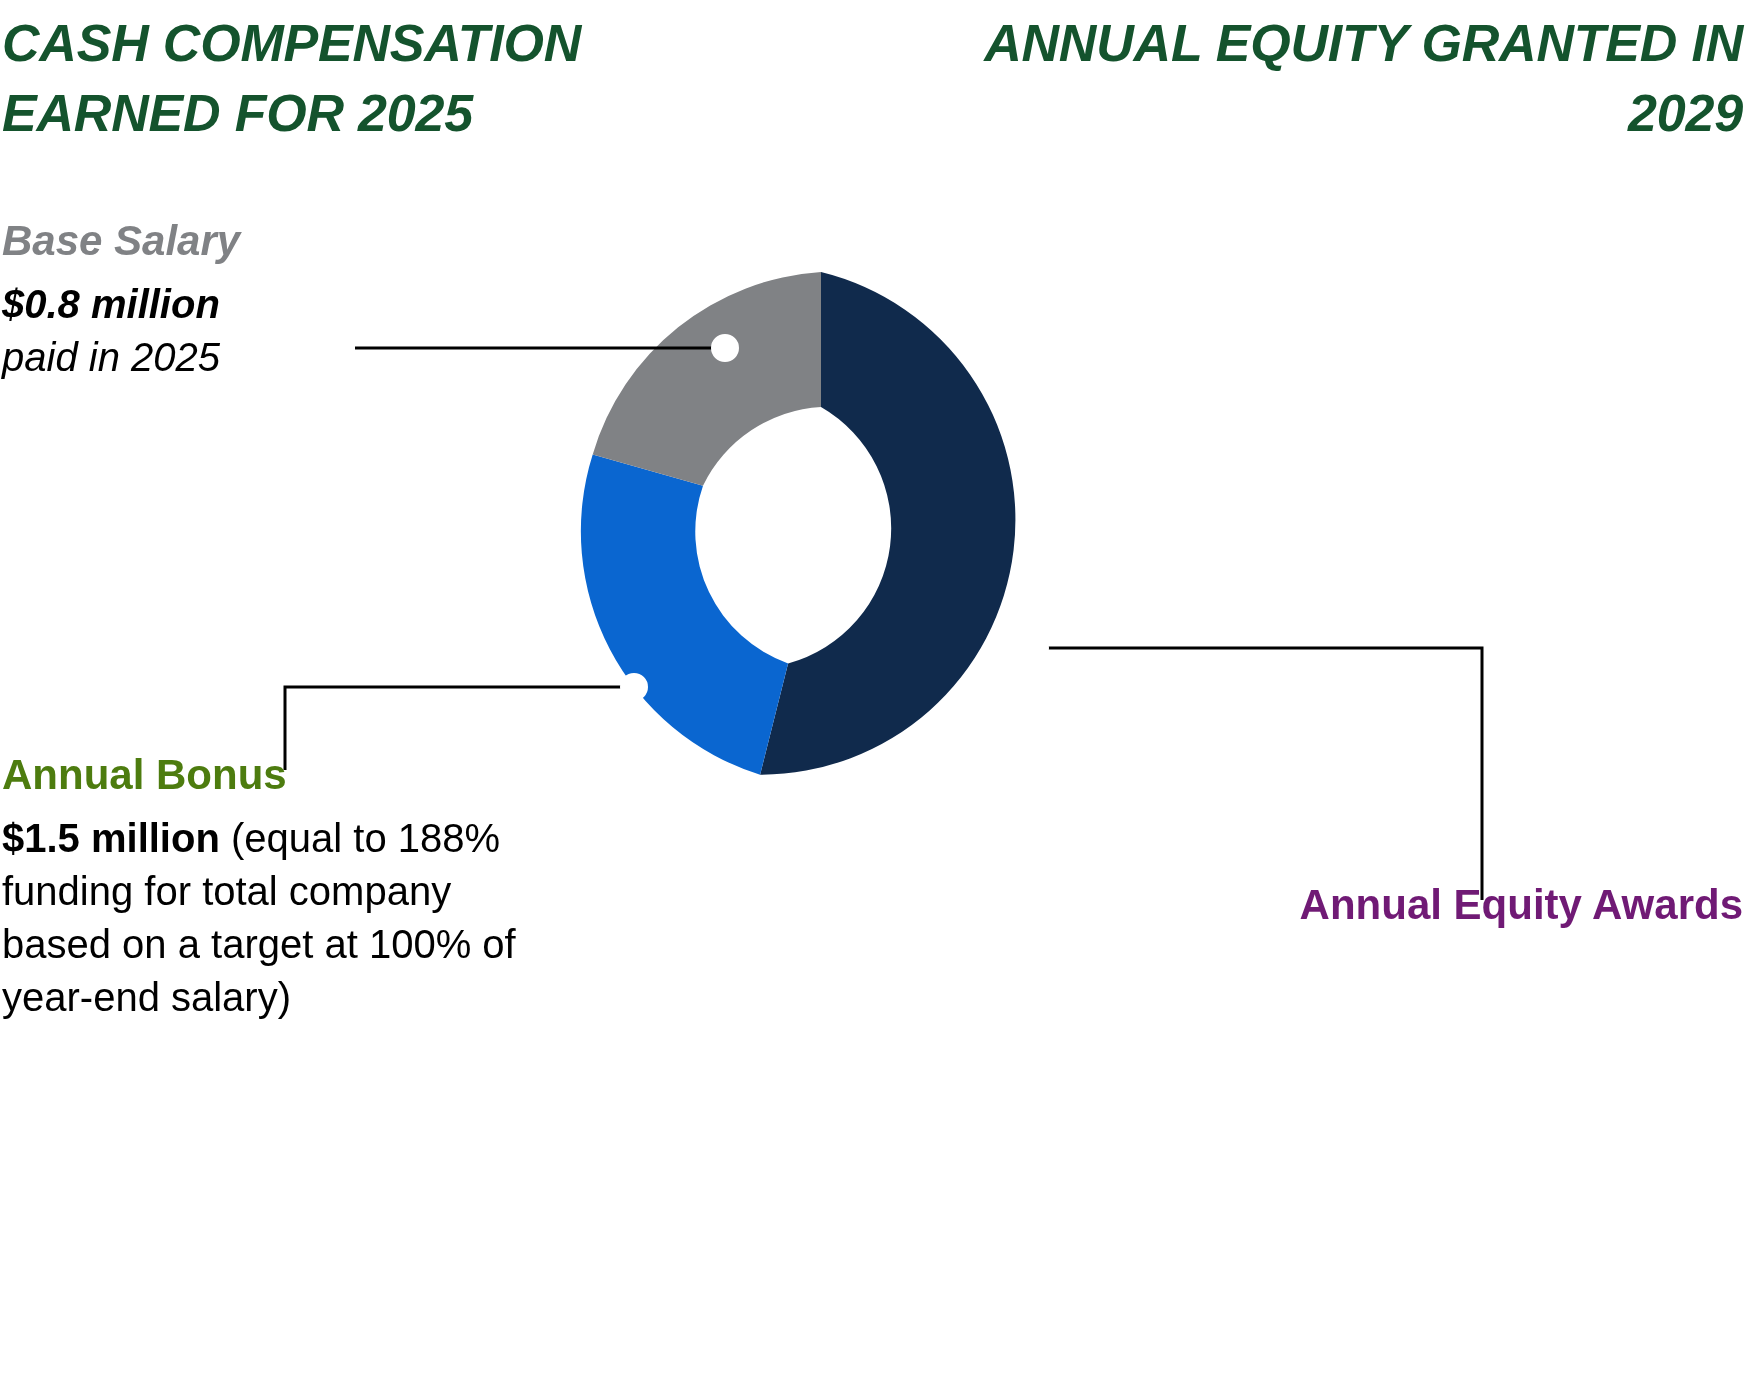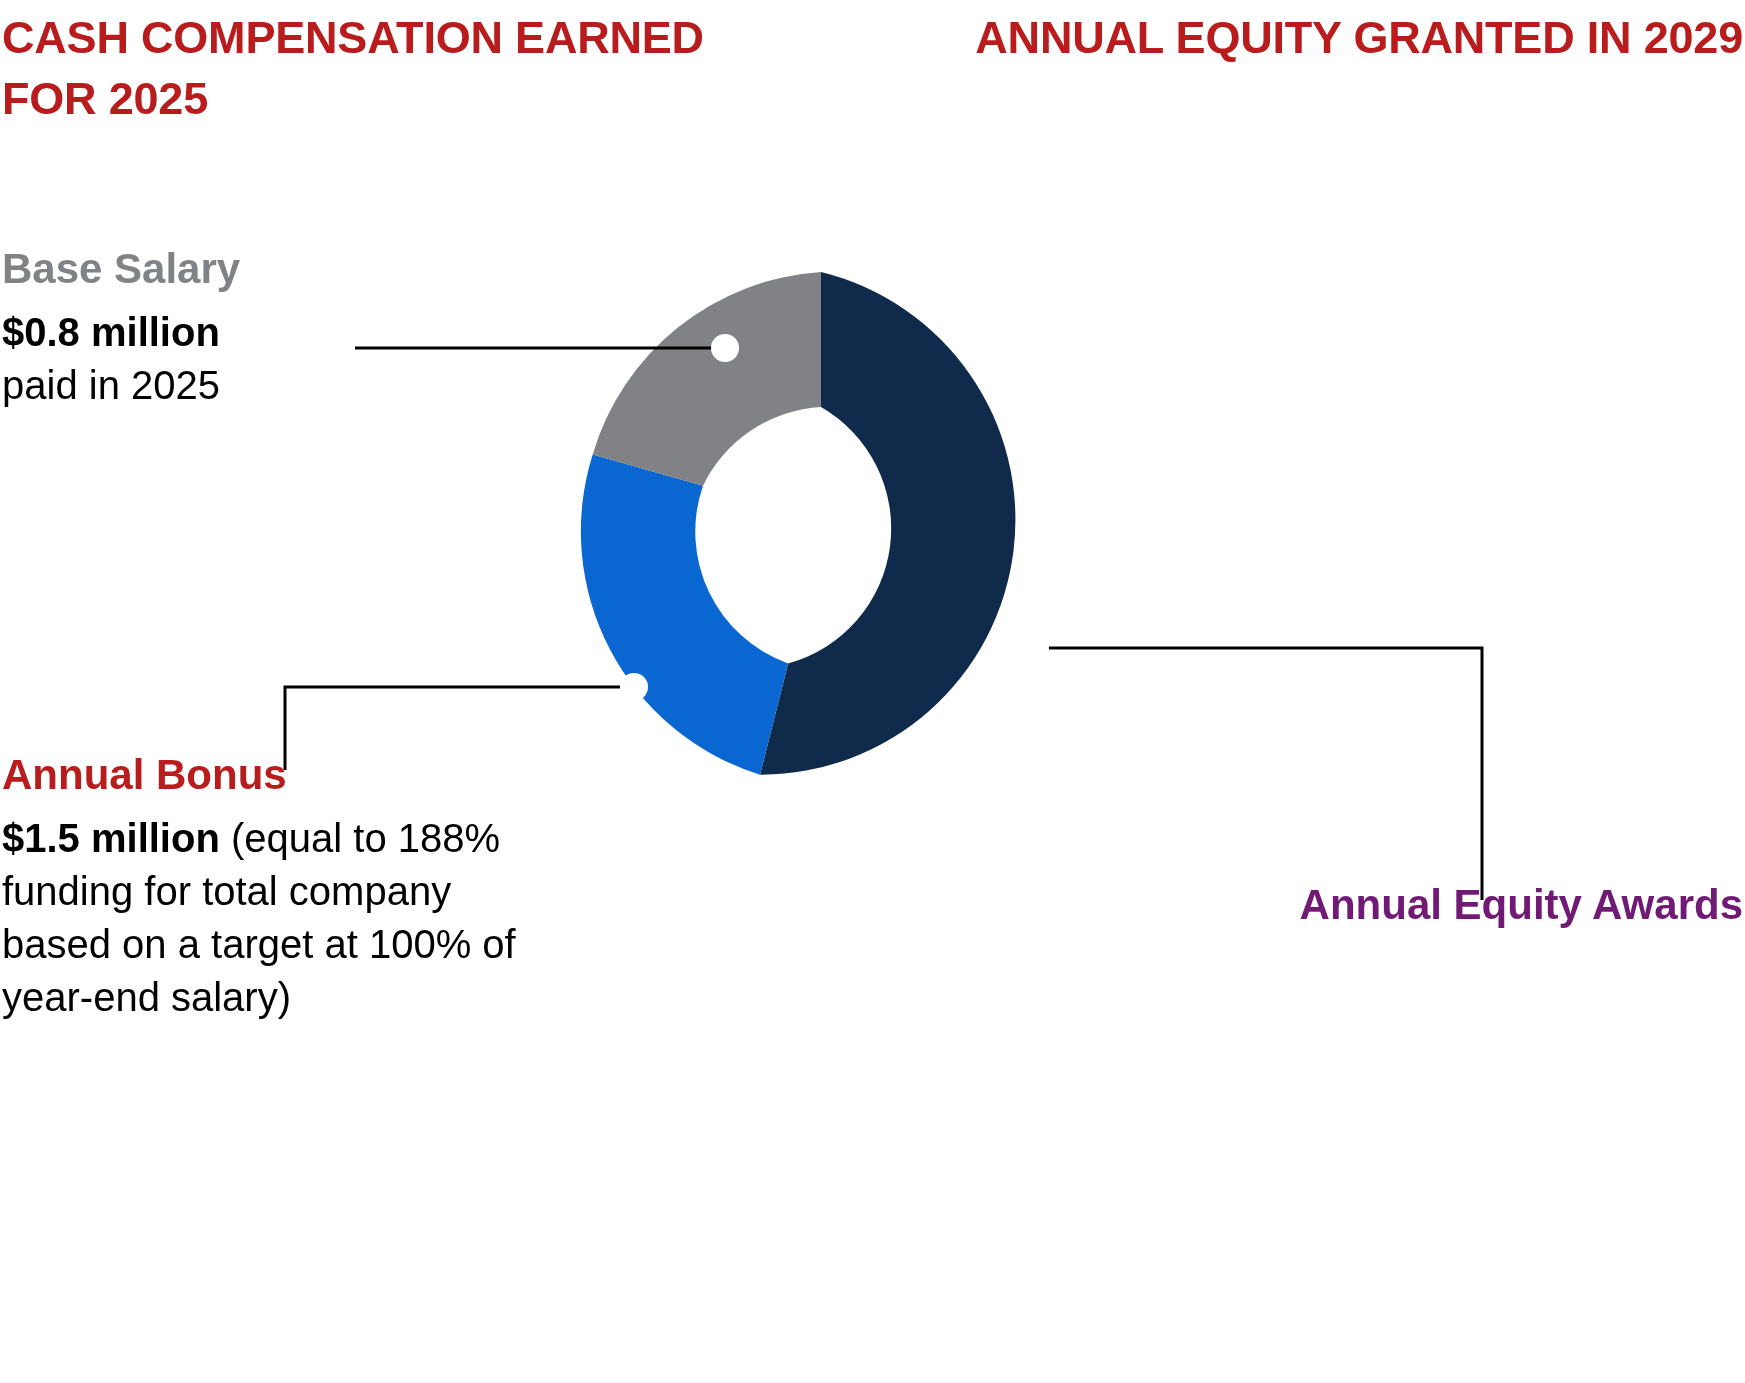--- a/index.html
+++ b/index.html
@@ -10,25 +10,26 @@
   body {
     width: 1745px;
     height: 1383px;
     position: relative;
     font-family: "Liberation Sans", sans-serif;
     overflow: hidden;
   }
 
   .hdr {
     position: absolute;
-    color: #b91c1c;
+    color: #14532d;
     font-weight: bold;
-    font-size: 45px;
+    font-size: 52px;
     line-height: 1.35;
     letter-spacing: -0.2px;
+    font-style: italic;
   }
   #hdr-left {
     left: 2px;
     top: 8px;
     text-align: left;
     width: 760px;
   }
   #hdr-right {
     right: 2px;
     top: 8px;
@@ -48,33 +49,34 @@
   }
   .blk-body {
     font-size: 40px;
     line-height: 1.32;
     color: #000000;
   }
   .blk-body b { font-weight: bold; }
 
   #block-base-salary {
     left: 2px;
-    top: 244px;
+    top: 216px;
     width: 430px;
     text-align: left;
+    font-style: italic;
   }
   #block-base-salary .blk-title { color: #808285; }
 
   #block-annual-bonus {
     left: 2px;
     top: 750px;
     width: 520px;
     text-align: left;
   }
-  #block-annual-bonus .blk-title { color: #b91c1c; font-size: 42px;}
+  #block-annual-bonus .blk-title { color: #4d7c0f; font-size: 42px;}
 
   #block-equity {
     right: 2px;
     top: 880px;
     width: 620px;
     text-align: right;
   }
   #block-equity .blk-title { color: #701a75; }
 
   

